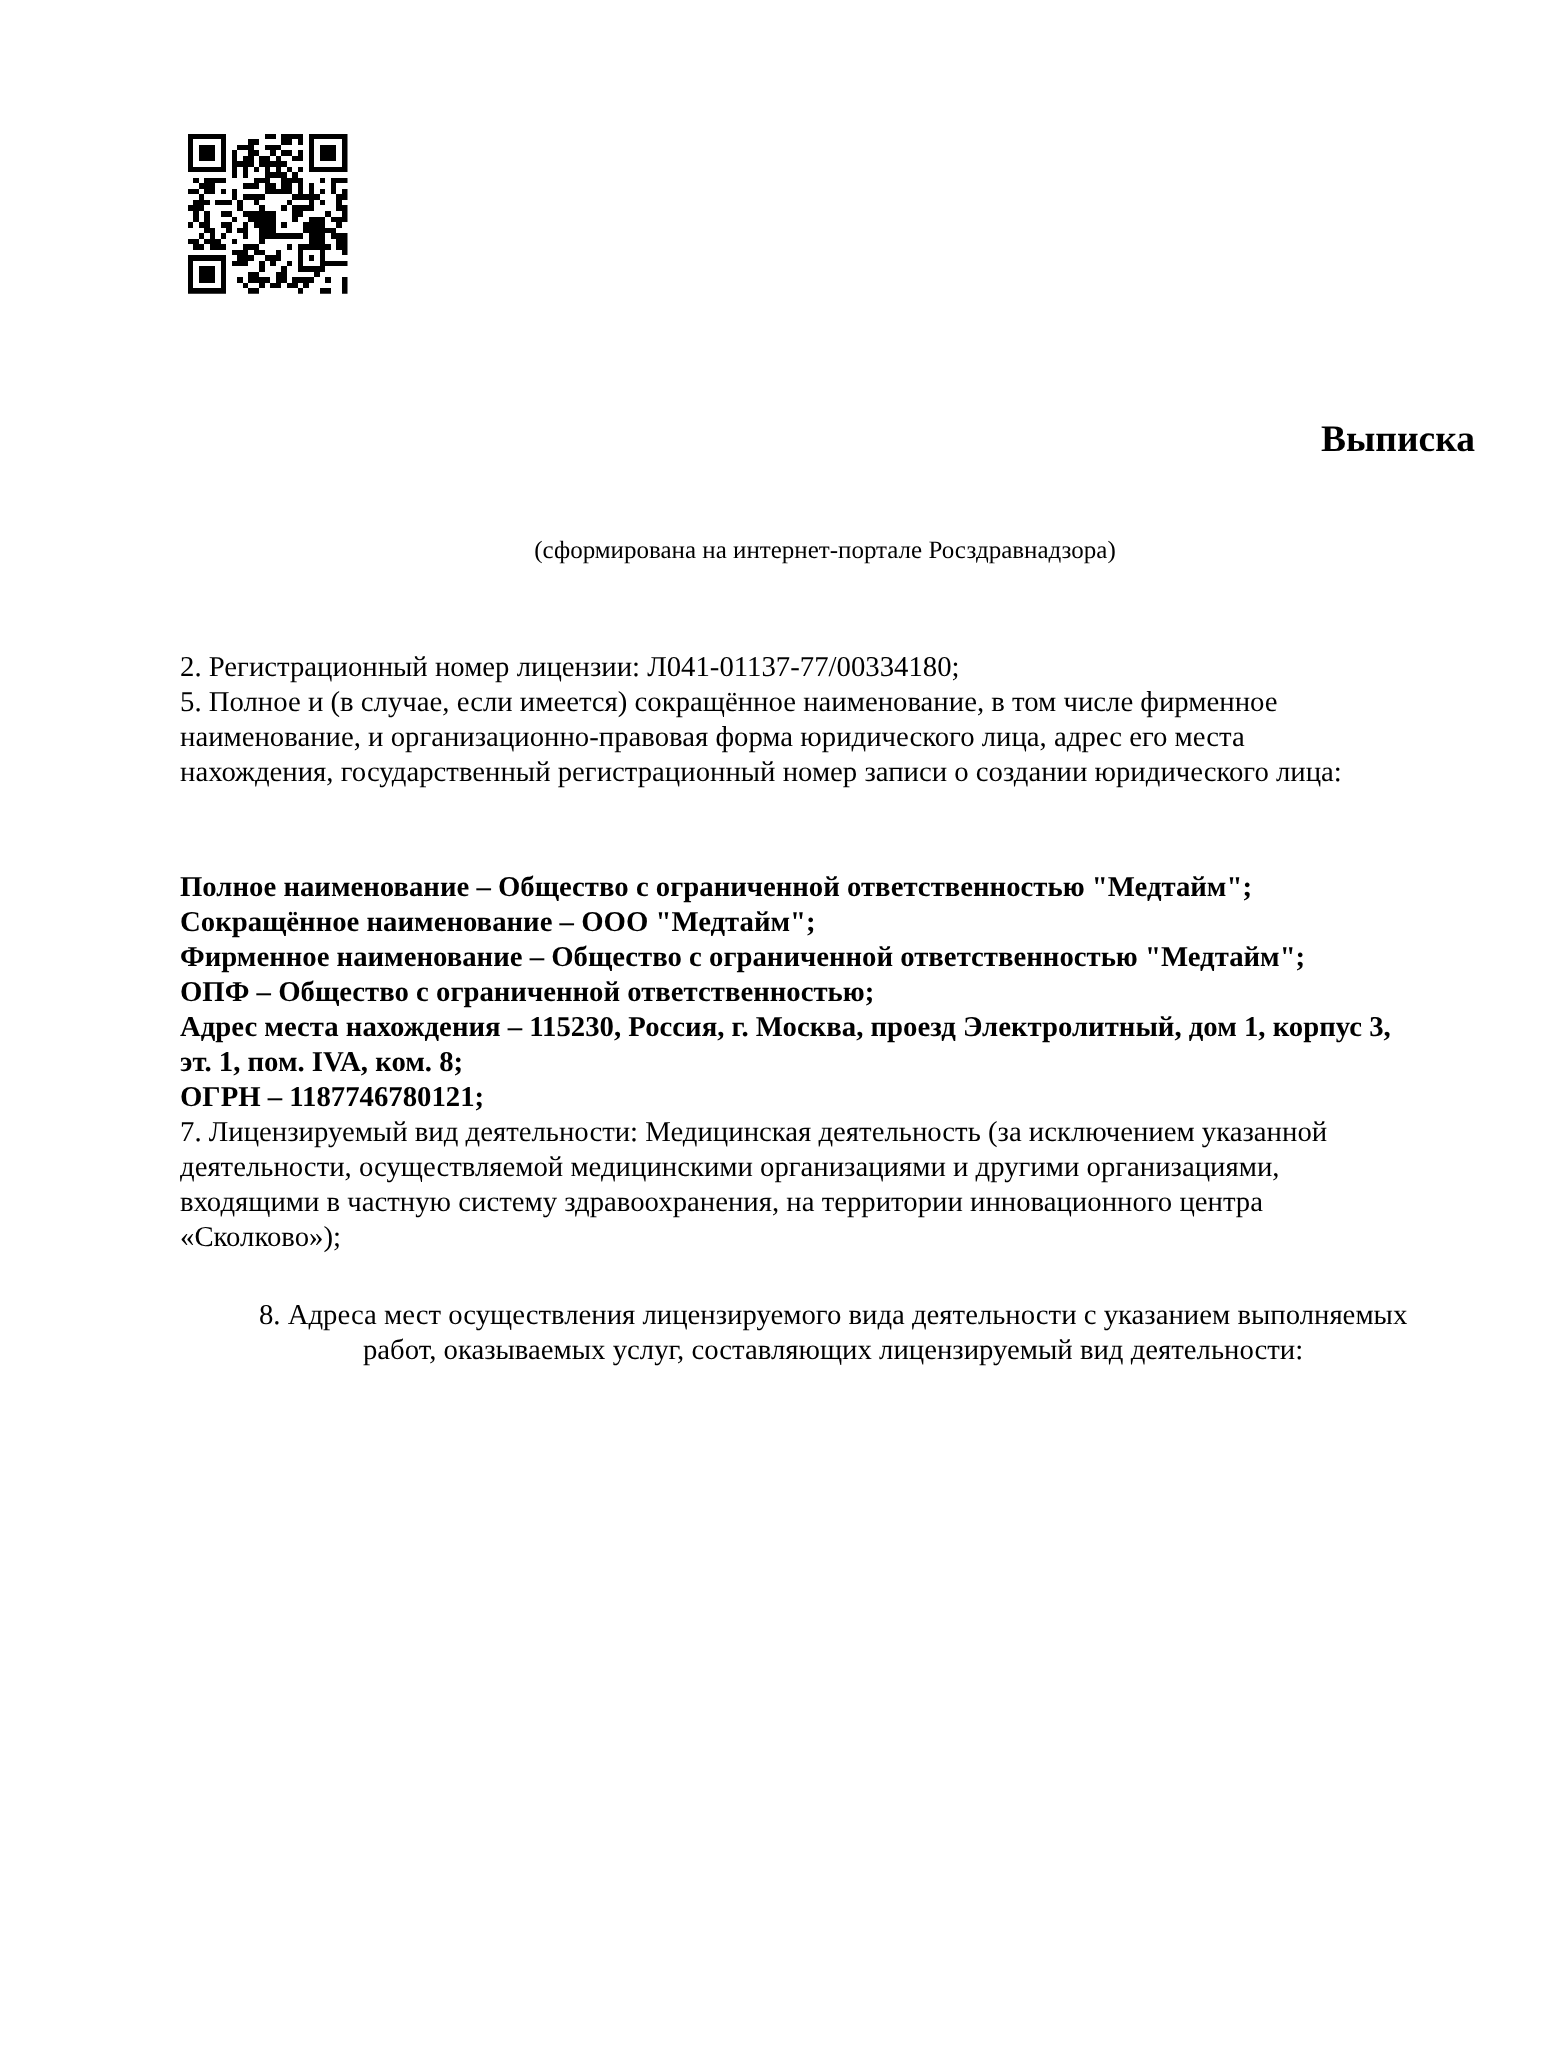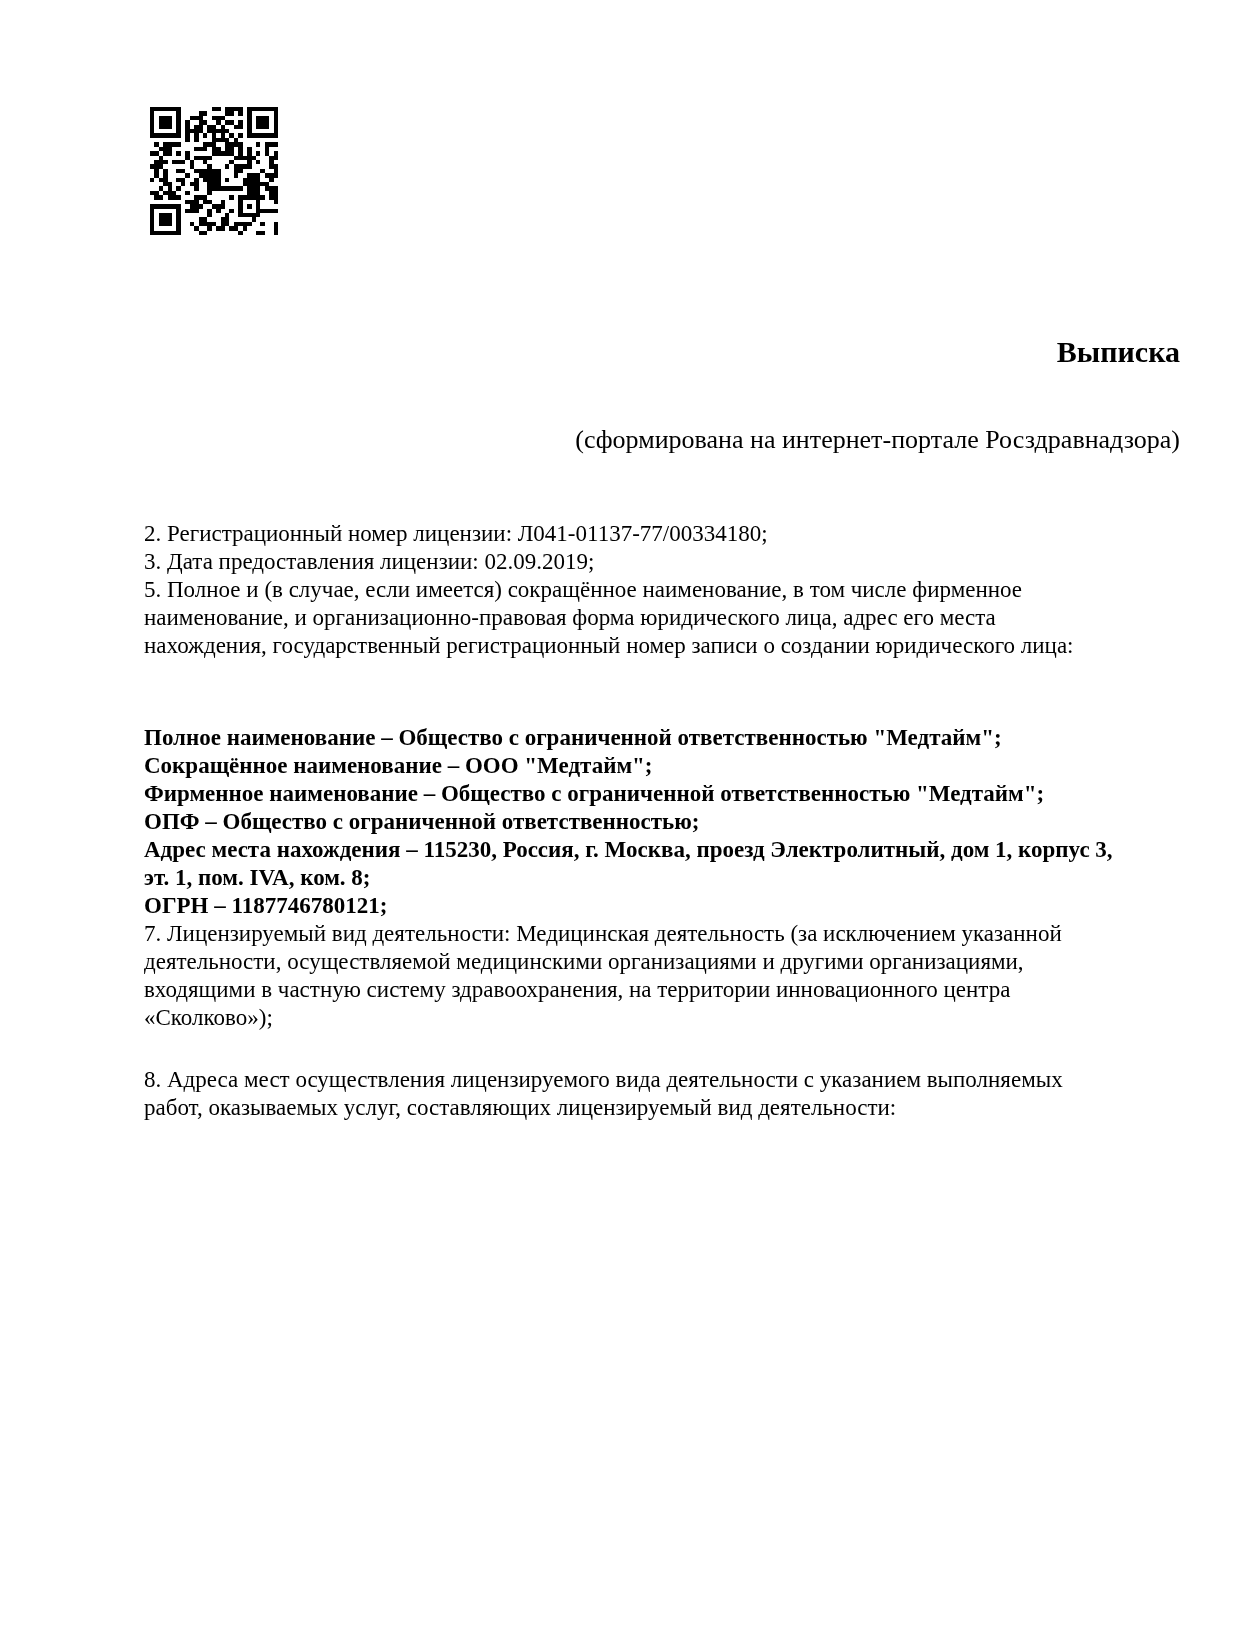--- a/index.html
+++ b/index.html
@@ -27,36 +27,36 @@
     text-align: right;
     font-size: 30px;
     font-weight: bold;
     line-height: 31px;
   }
   .doc-subtitle {
     position: absolute;
     left: 140px;
     top: 427px;
     width: 1040px;
-    text-align: right;
-    font-size: 26px;
+    text-align: center;
+    font-size: 20px;
     line-height: 26px;
   }
   .content {
     position: absolute;
     left: 144px;
     top: 520px;
     width: 1045px;
     font-size: 23px;
     line-height: 28px;
   }
   .content p { }
   .content p:first-child { margin-top: 0; }
   .content p.name-block { margin-top: 64px; font-weight: bold; }
-  .content p.last-block { margin-top: 34px; }
+  .content p.last-block { margin-top: 34px; text-align: center; }
 </style>
 </head>
 <body>
 
 <div class="qr"><svg viewBox="0 0 29 29" width="128" height="128" shape-rendering="crispEdges" fill="#000000" aria-hidden="true">
       <rect x="0" y="0" width="1" height="1"></rect>
       <rect x="1" y="0" width="1" height="1"></rect>
       <rect x="2" y="0" width="1" height="1"></rect>
       <rect x="3" y="0" width="1" height="1"></rect>
       <rect x="4" y="0" width="1" height="1"></rect>
@@ -469,18 +469,17 @@
     </svg></div>
 
 <div class="doc-title">
   <div>Выписка</div>
 </div>
 
 <div class="doc-subtitle">(сформирована на интернет-портале Росздравнадзора)</div>
 
 <div class="content">
   <p>2. Регистрационный номер лицензии: Л041-01137-77/00334180;</p>
-  <p>3. Дата предоставления лицензии: 02.09.2019;</p>
   <p>5. Полное и (в случае, если имеется) сокращённое наименование, в том числе фирменное<br>наименование, и организационно-правовая форма юридического лица, адрес его места<br>нахождения, государственный регистрационный номер записи о создании юридического лица:</p>
   <p class="name-block">Полное наименование – Общество с ограниченной ответственностью "Медтайм";<br>Сокращённое наименование – ООО "Медтайм";<br>Фирменное наименование – Общество с ограниченной ответственностью "Медтайм";<br>ОПФ – Общество с ограниченной ответственностью;<br>Адрес места нахождения – 115230, Россия, г. Москва, проезд Электролитный, дом 1, корпус 3,<br>эт. 1, пом. IVA, ком. 8;<br>ОГРН – 1187746780121;</p>
   <p>7. Лицензируемый вид деятельности: Медицинская деятельность (за исключением указанной<br>деятельности, осуществляемой медицинскими организациями и другими организациями,<br>входящими в частную систему здравоохранения, на территории инновационного центра<br>«Сколково»);</p>
   <p class="last-block">8. Адреса мест осуществления лицензируемого вида деятельности с указанием выполняемых<br>работ, оказываемых услуг, составляющих лицензируемый вид деятельности:</p>
 </div>
 
 </body></html>

